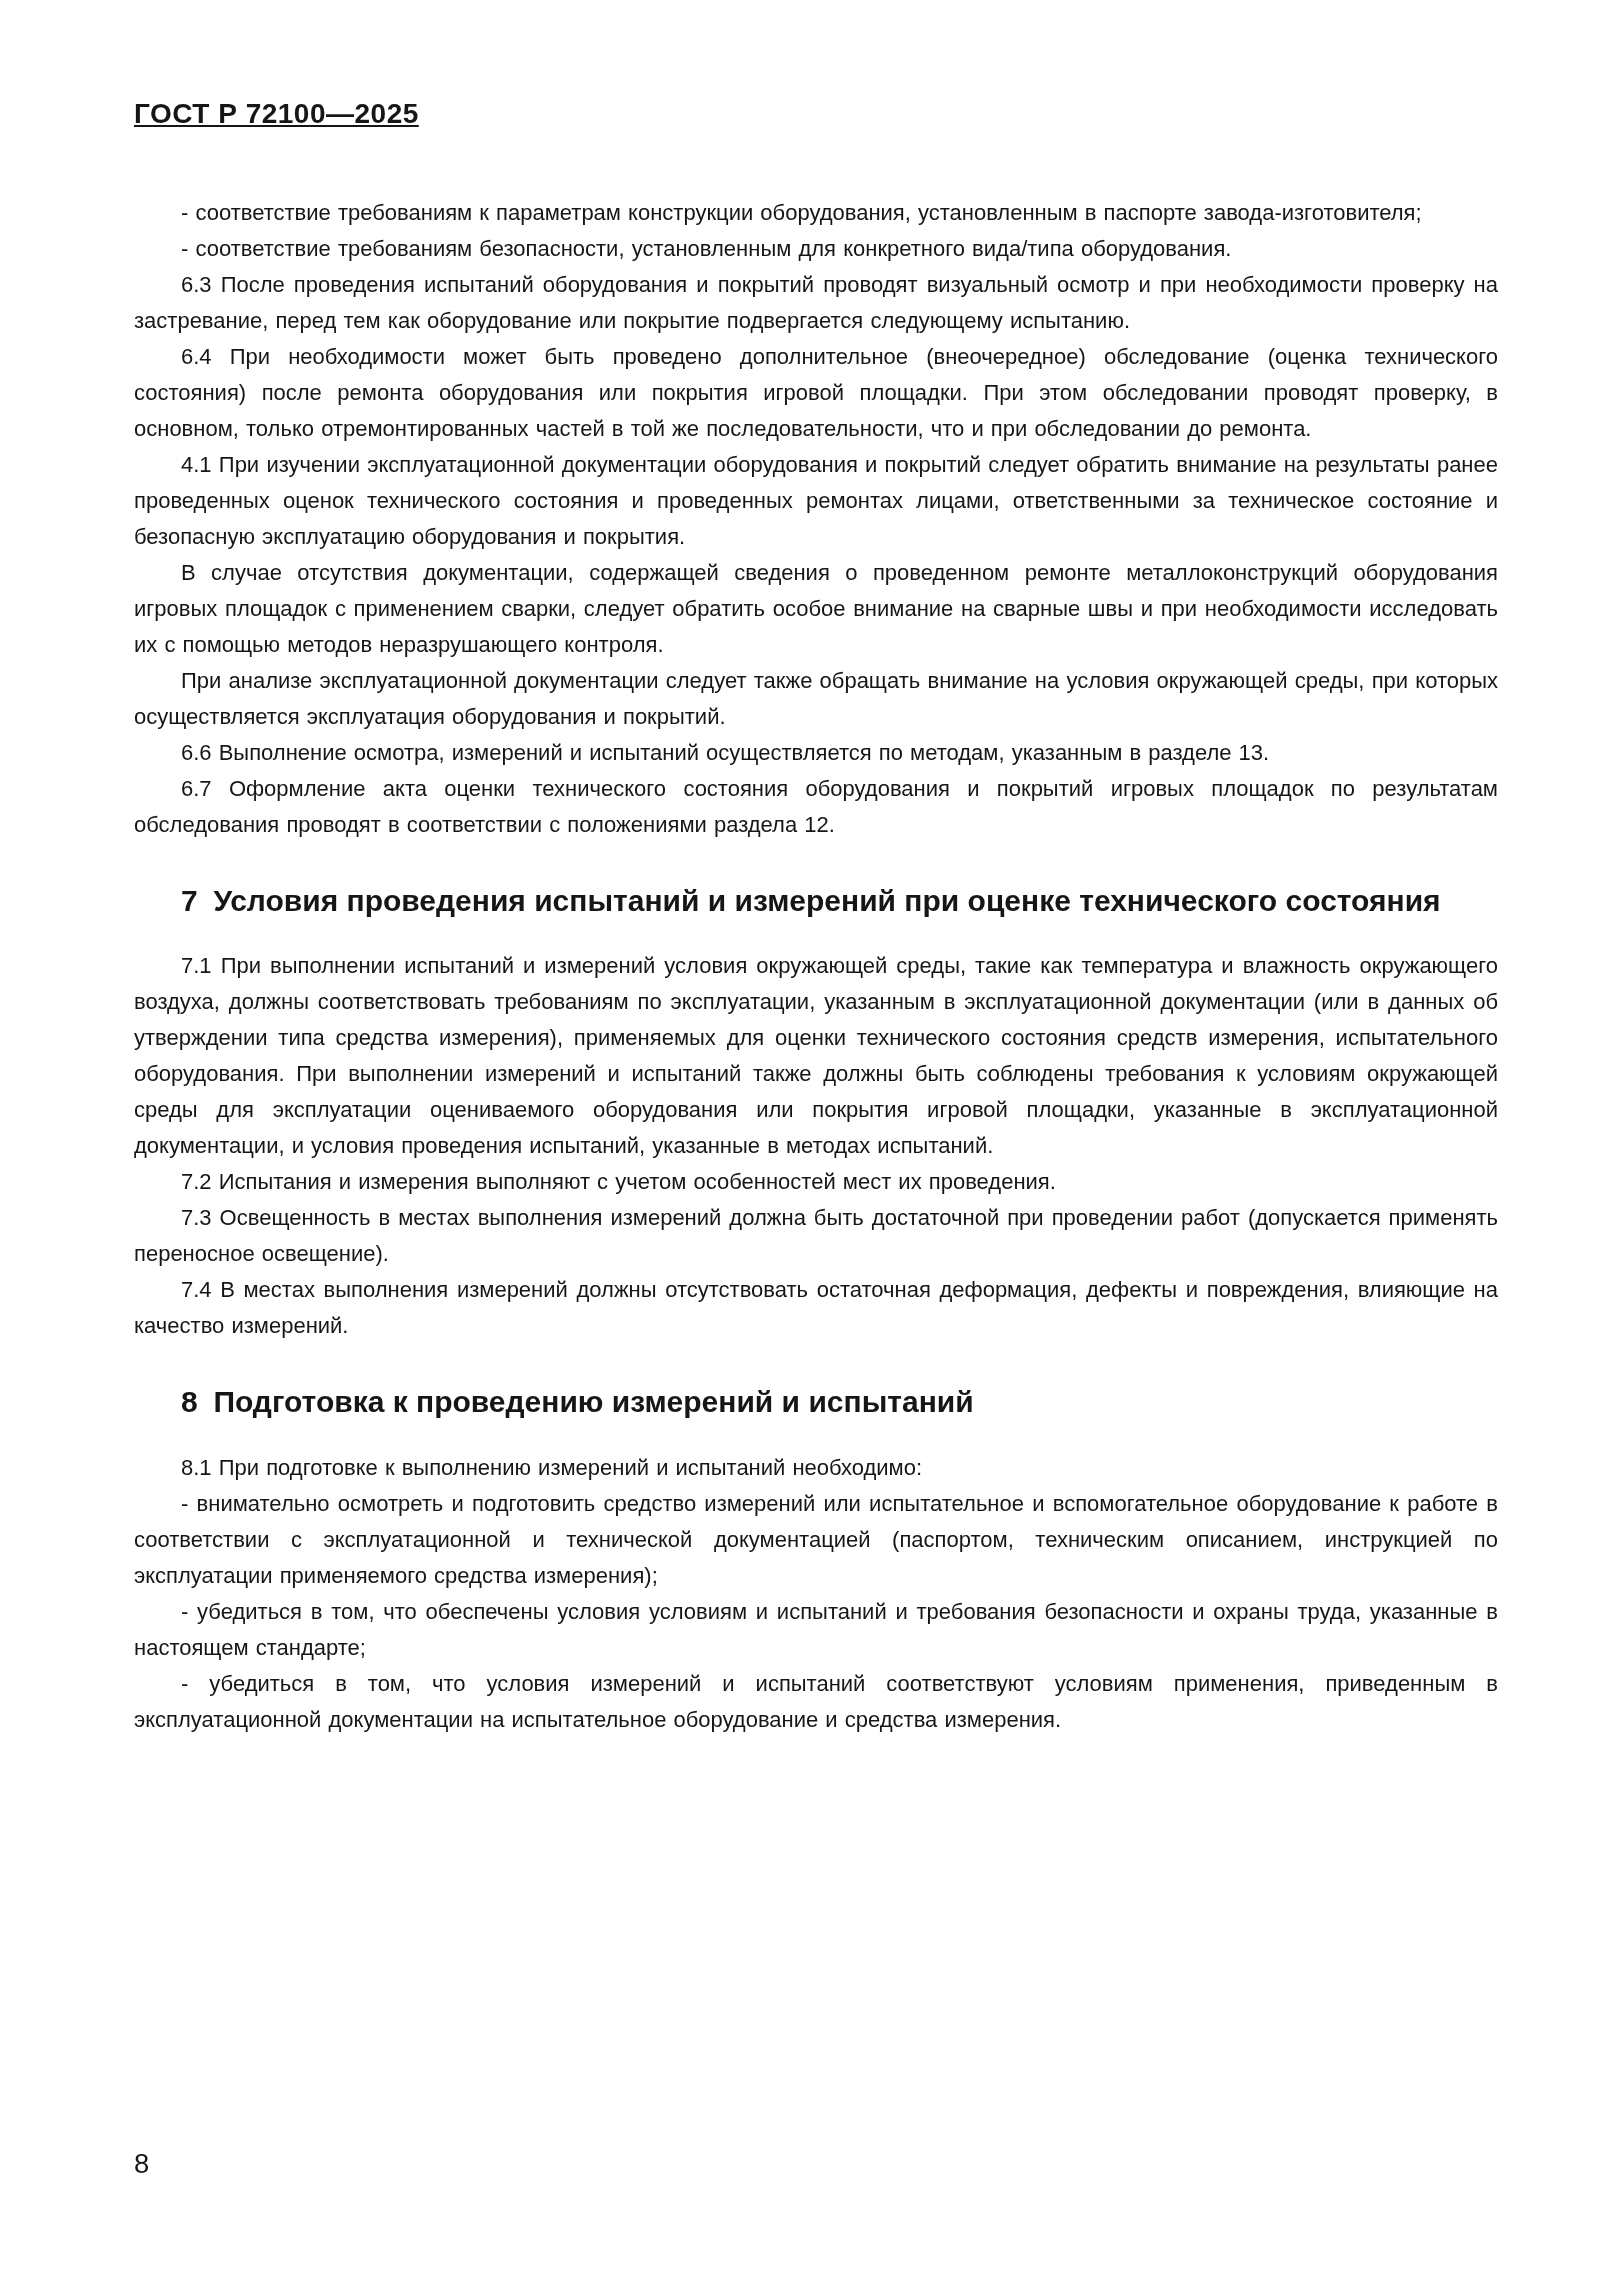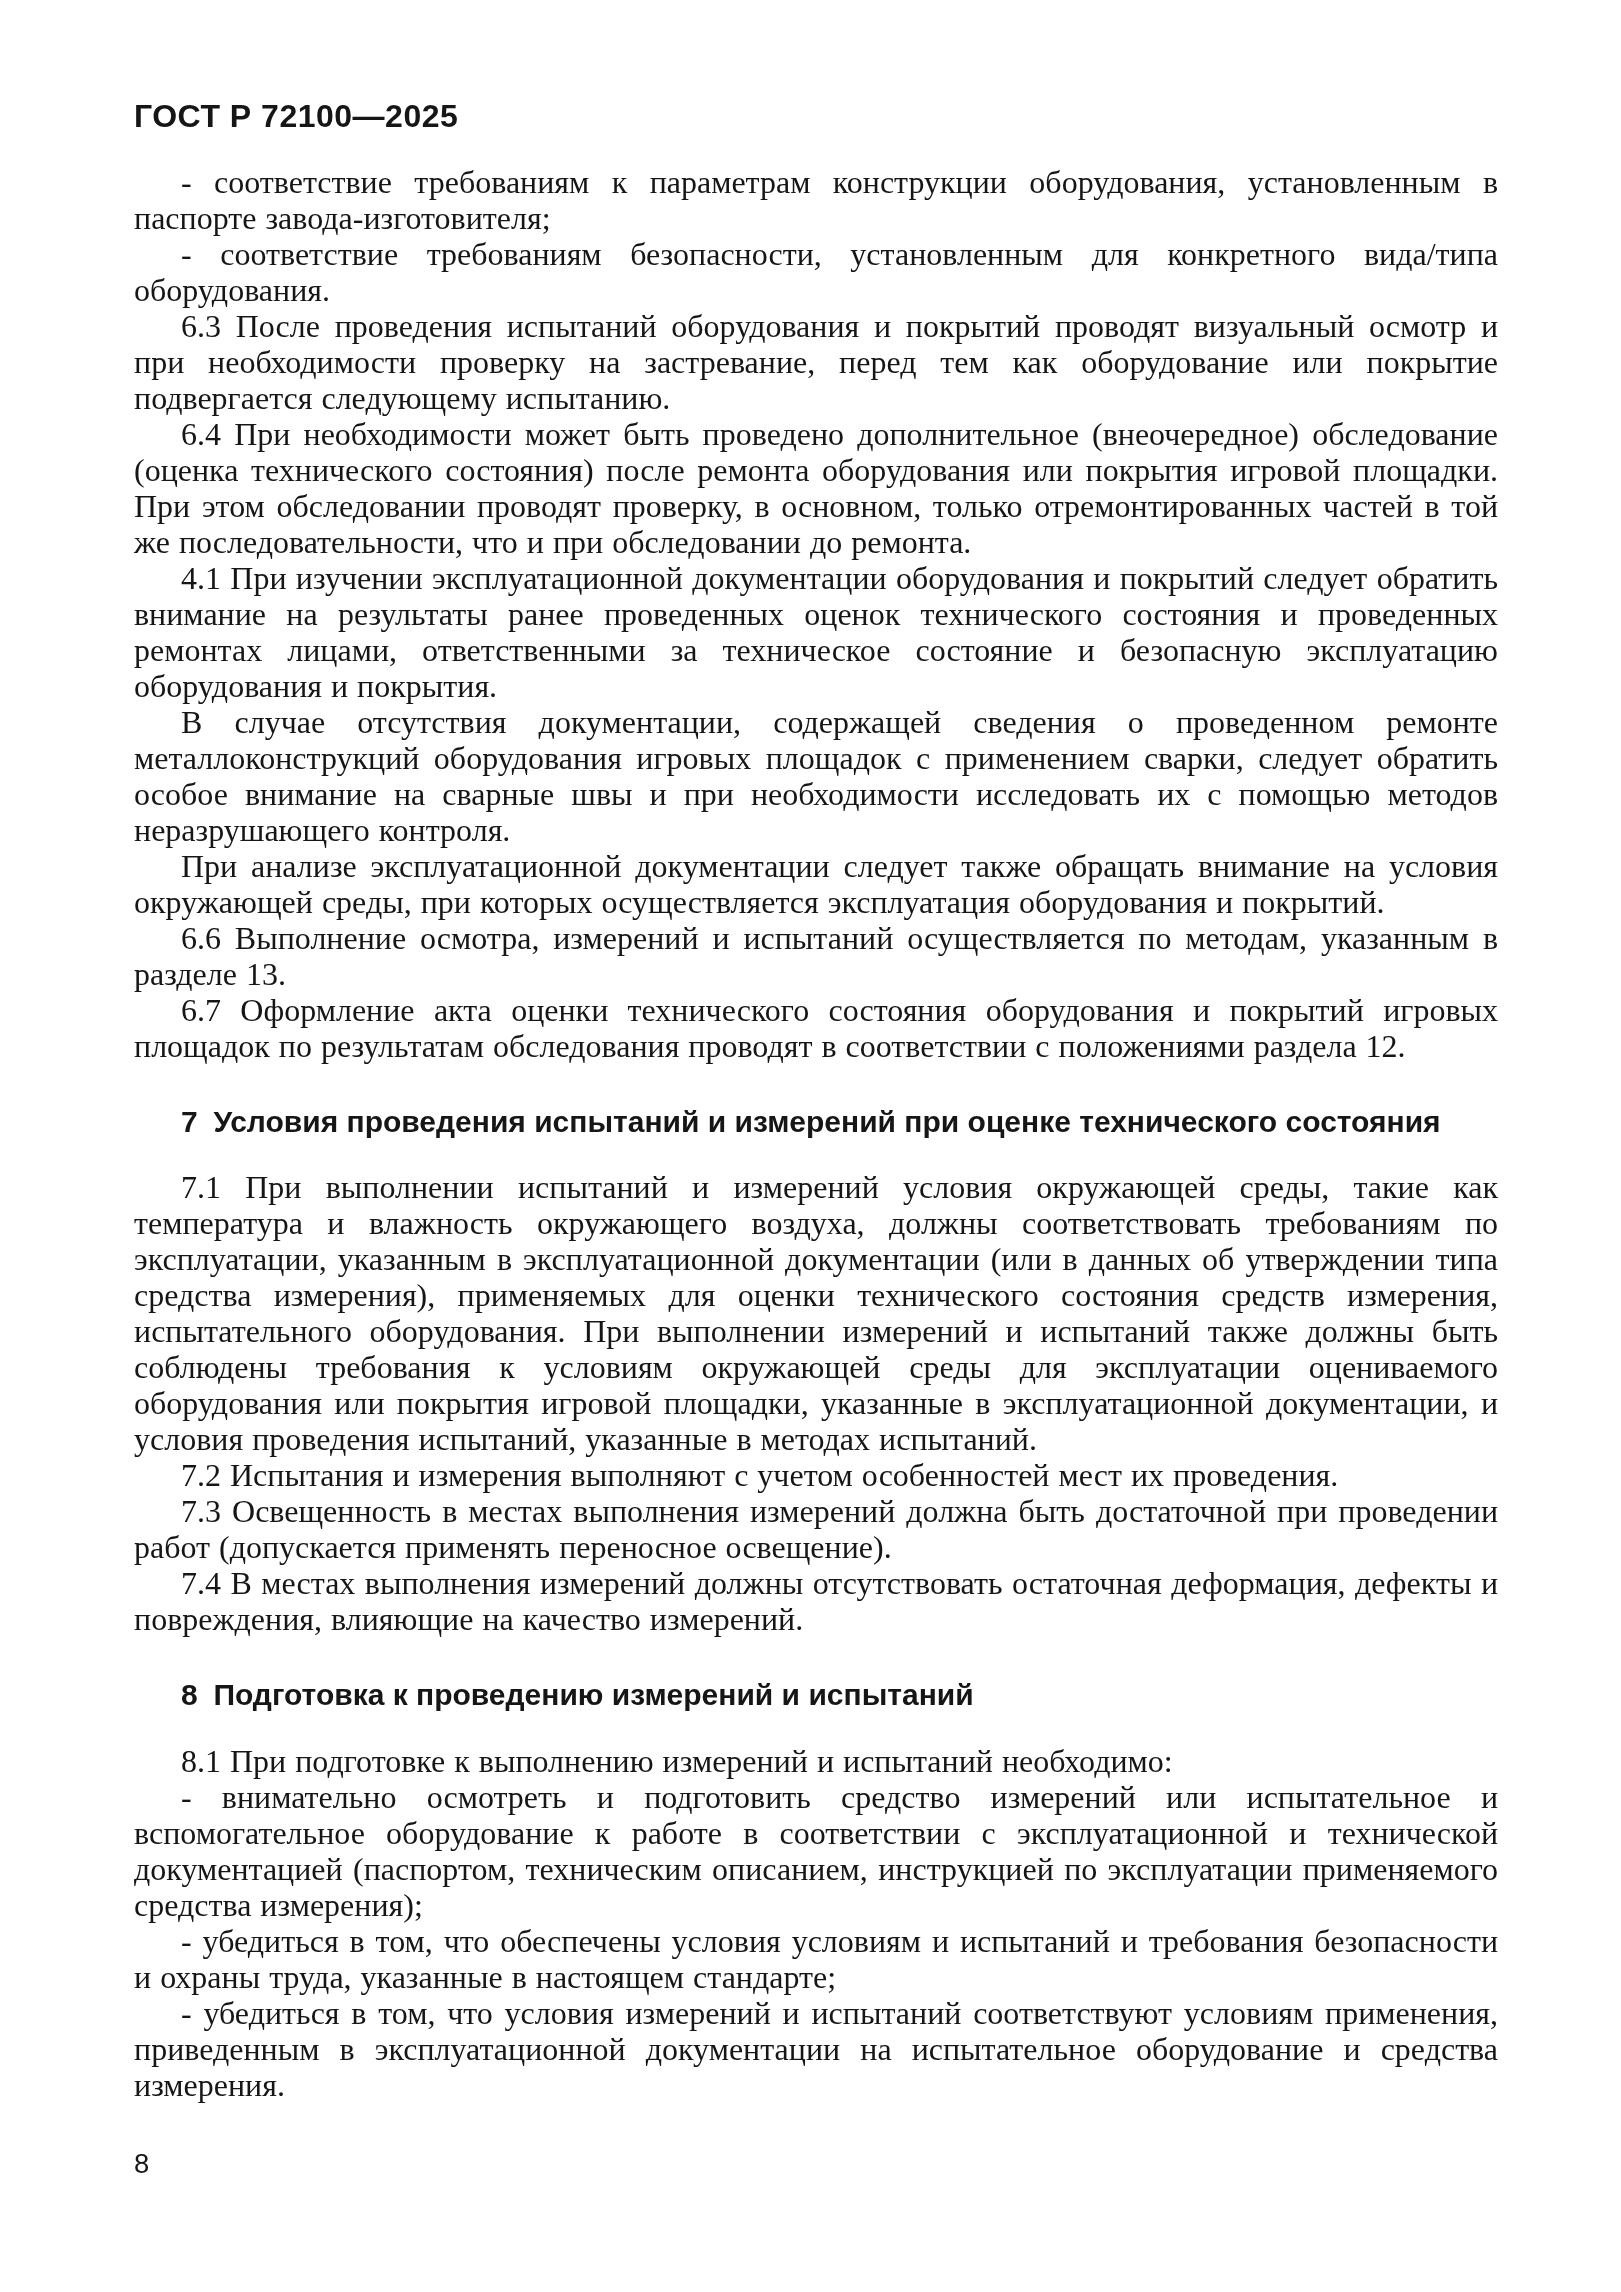--- a/index.html
+++ b/index.html
@@ -13,32 +13,32 @@
     color: #161616;
     overflow: hidden;
   }
   .content {
     position: absolute;
     left: 134px;
     top: 98px;
     width: 1364px;
   }
   .doc-header {
-    font-size: 32px;
+    font-size: 28px;
     font-weight: bold;
     letter-spacing: 0.5px;
-    margin-bottom: 29px;
+    margin-bottom: 65px;
+    text-decoration: underline;
   }
   p.body-par {
-    font-size: 32px;
+    font-size: 22px;
     line-height: 36px;
     text-align: justify;
     text-indent: 47px;
     word-spacing: 1px;
-    font-family: Liberation Serif, serif;
   }
   h2.section-heading {
     display: flex;
     gap: 15.7px;
     font-size: 30px;
     line-height: 41px;
     font-weight: bold;
     margin: 37px 0 27.4px 47px;
     text-align: left;
   }

